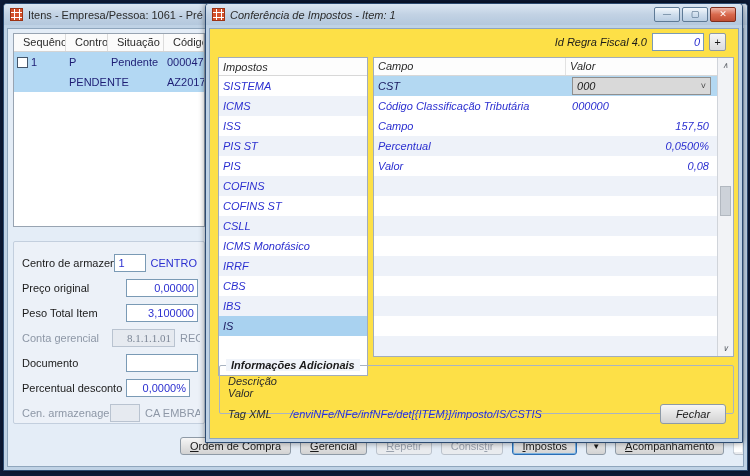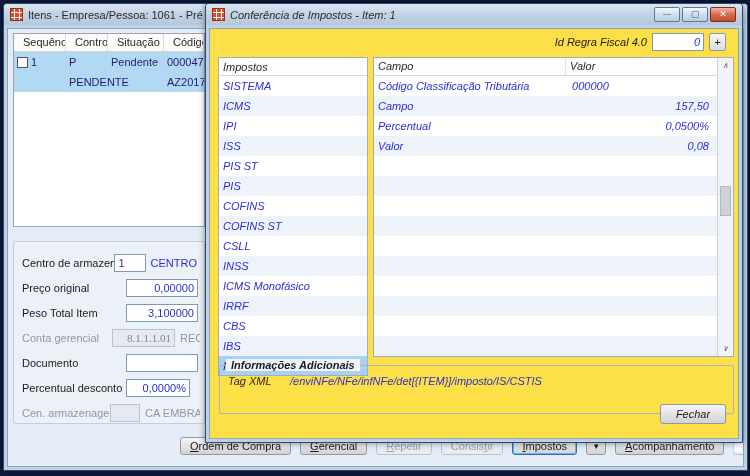--- a/index.html
+++ b/index.html
@@ -311,41 +311,48 @@
       <span class="fld">0</span>
       <span class="plus-btn">
           <span>+</span>
         </span>
     </div>
 
     <div class="tax-list">
       <div class="tax-head">Impostos</div>
       <div class="tax-item">SISTEMA</div>
       <div class="tax-item">ICMS</div>
-      <div class="tax-item">IPI</div>
       <div class="tax-item">ISS</div>
       <div class="tax-item">PIS ST</div>
       <div class="tax-item">PIS</div>
       <div class="tax-item">COFINS</div>
       <div class="tax-item">COFINS ST</div>
       <div class="tax-item">CSLL</div>
-      <div class="tax-item">INSS</div>
       <div class="tax-item">ICMS Monofásico</div>
       <div class="tax-item">IRRF</div>
       <div class="tax-item">CBS</div>
       <div class="tax-item">IBS</div>
       <div class="tax-item selected">IS</div>
     </div>
 
     <div class="val-table">
       <div class="vt-inner">
         <div class="vt-head">
           <div class="campo">Campo</div>
           <div class="valor">Valor</div>
         </div>
+        <div class="vt-row selected" style="background:#b3d8f2">
+          <div class="campo">CST</div>
+          <div class="valor">
+            <div class="combo">
+              <span>000</span>
+              <span class="chev">˅</span>
+            </div>
+          </div>
+        </div>
         <div class="vt-row" style="background:#fff">
           <div class="campo">Código Classificação Tributária</div>
           <div class="valor">000000</div>
         </div>
         <div class="vt-row">
           <div class="campo">Campo</div>
           <div class="valor right">157,50</div>
         </div>
         <div class="vt-row">
           <div class="campo">Percentual</div>
@@ -369,20 +376,23 @@
       <div class="vscroll">
         <div class="sb-arrow">∧</div>
         <div class="sb-thumb"></div>
         <div class="sb-arrow down">∨</div>
       </div>
     </div>
 
     <div class="info-box">
       <span class="legend">Informações Adicionais</span>
       <div class="info-row">
+        <span class="lab">Descrição Valor</span>
+      </div>
+      <div class="info-row">
         <span class="lab">Tag XML</span>
         <span class="val">/enviNFe/NFe/infNFe/det[{ITEM}]/imposto/IS/CSTIS</span>
       </div>
     </div>
 
     <div class="close-row">
       <div class="btn fechar">Fechar</div>
     </div>
   </div>
 </div>

